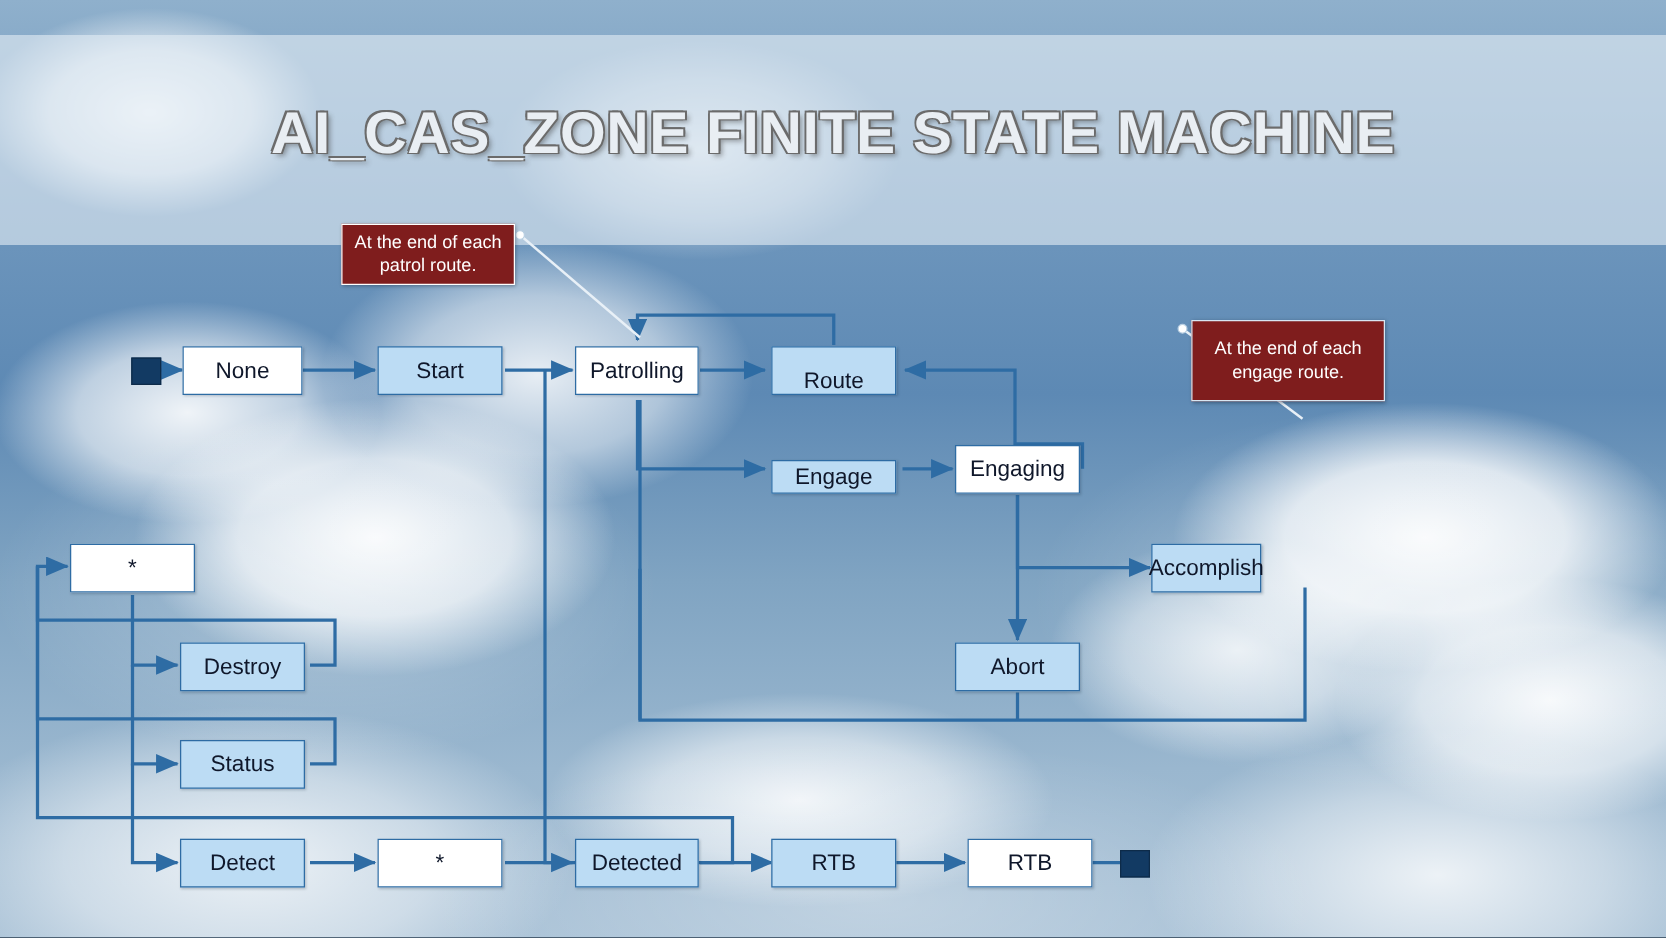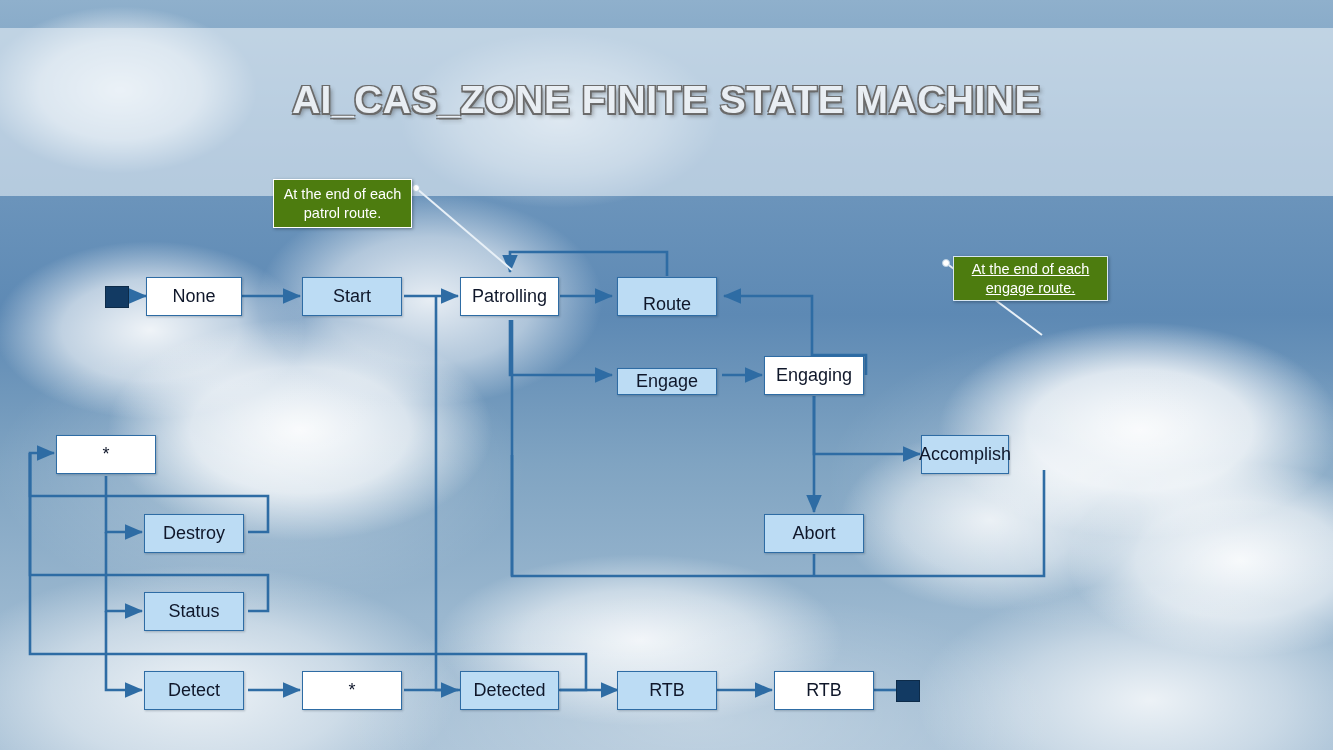--- a/index.html
+++ b/index.html
@@ -52,21 +52,21 @@
     width: 1333px;
     height: 168px;
     background: rgba(226,235,243,0.62);
   }
   #title {
     position: absolute;
     left: 0;
     top: 78px;
     width: 1333px;
     text-align: center;
-    font-size: 39px;
+    font-size: 47px;
     font-weight: bold;
     letter-spacing: 0.5px;
     color: #e9eef3;
     text-shadow:
       -1.5px -1.5px 0 #6b6b6b,
       1.5px -1.5px 0 #6b6b6b,
       -1.5px 1.5px 0 #6b6b6b,
       1.5px 1.5px 0 #6b6b6b,
       3px 3px 4px rgba(60,60,60,0.45);
   }
@@ -96,21 +96,21 @@
   }
   .node.blue {
     background: #bcdcf4;
   }
   .node.white {
     background: #ffffff;
   }
   .callout {
     position: absolute;
     box-sizing: border-box;
-    background: #4d7c0f;
+    background: #7f1d1d;
     border: 1.5px solid #ffffff;
     color: #ffffff;
     font-size: 14.5px;
     line-height: 1.25;
     text-align: center;
     display: flex;
     align-items: center;
     justify-content: center;
     padding: 4px 8px;
     box-shadow: 1px 1px 3px rgba(10,25,40,0.4);
@@ -204,21 +204,21 @@
         <path d="M872,690 L896,690"></path>
       </g>
     </svg>
 
     <div class="terminal" style="left:105px; top:286px; width:22px; height:20px;"></div>
     <div class="terminal" style="left:896px; top:680px; width:22px; height:20px;"></div>
 
     <div class="callout" style="left:273px; top:179px; width:139px; height:49px;">
       <span>At the end of each patrol route.</span>
     </div>
-    <div class="callout light-border" style="left:953px; top:256px; width:155px; height:45px;text-decoration:underline;">
+    <div class="callout light-border" style="left:953px; top:256px; width:155px; height:65px;">
       <span>At the end of each engage route.</span>
     </div>
 
     <div class="node white" style="left:146px; top:277px; width:96px; height:39px;">
       <span>None</span>
     </div>
 
     <div class="node blue" style="left:302px; top:277px; width:100px; height:39px;">
       <span>Start</span>
     </div>

